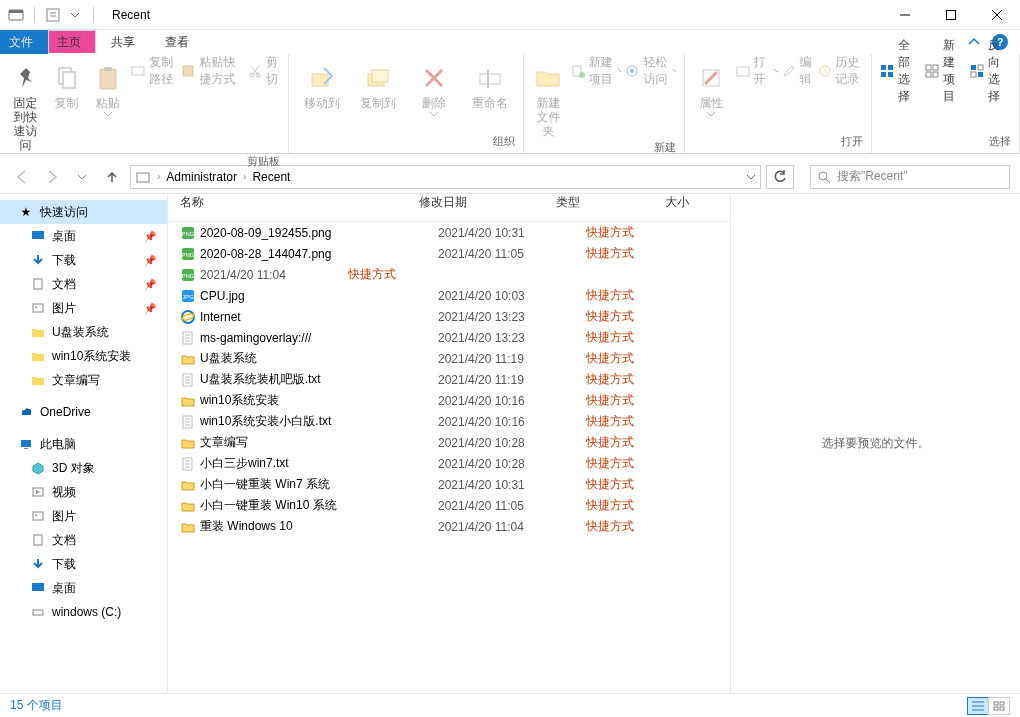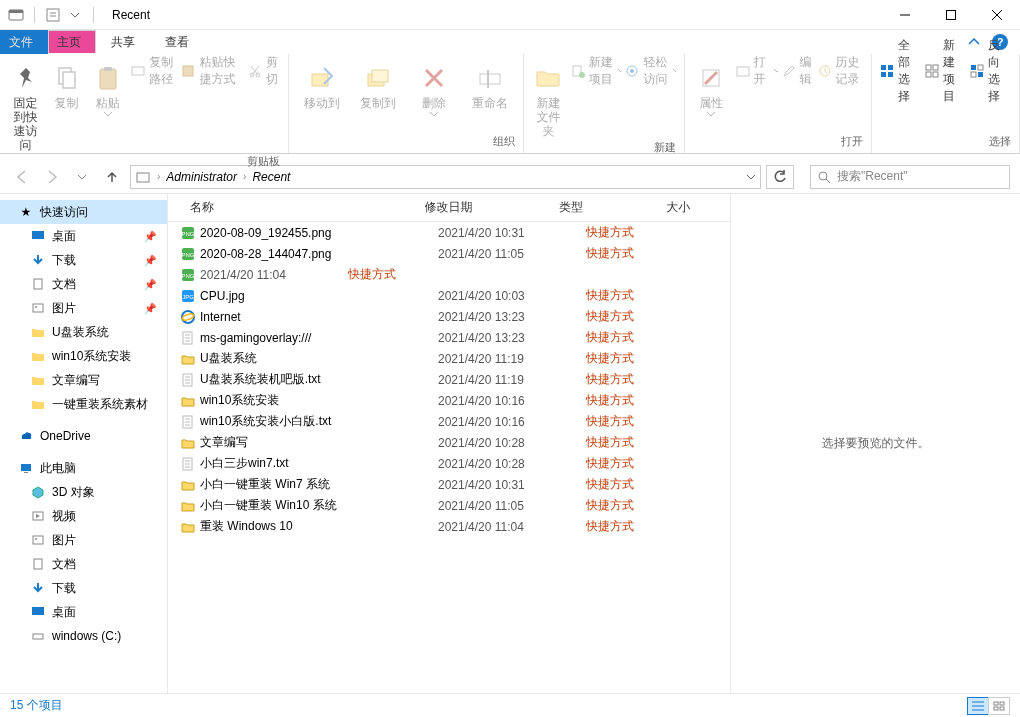--- a/index.html
+++ b/index.html
@@ -35,39 +35,39 @@
 .rbtn-small-col { display: flex; flex-direction: row; gap: 4px; padding-top: 2px; }
 .rbtn-small { display: flex; align-items: center; gap: 4px; font-size: 12px; color: #444; height: 22px; }
 .rbtn-small .ric-s { width: 16px; height: 16px; display: flex; align-items: center; justify-content: center; }
 .disabled { opacity: 0.45; }
 
 
 .navbar { height: 34px; border-bottom: 1px solid #e5e5e5; display: flex; align-items: center; padding: 0 10px; gap: 6px; margin-top: 6px; }
 .nav-btn { width: 24px; height: 24px; display: flex; align-items: center; justify-content: center; color: #999; }
 .nav-btn.enabled { color: #555; }
 .addressbar { flex: 1; height: 24px; border: 1px solid #ccc; display: flex; align-items: center; padding: 0 4px; gap: 6px; font-size: 12px; }
-.addr-seg { display: flex; align-items: center; gap: 4px; font-style: italic; }
+.addr-seg { display: flex; align-items: center; gap: 4px; }
 .addr-sep { color: #888; font-size: 10px; }
 .refresh-box { width: 28px; height: 24px; border: 1px solid #ccc; display: flex; align-items: center; justify-content: center; margin-left: -1px; }
 .searchbox { width: 200px; height: 24px; border: 1px solid #ccc; display: flex; align-items: center; padding: 0 6px; gap: 6px; color: #888; margin-left: 10px; }
 
 
 .body { flex: 1; display: flex; min-height: 0; }
 .sidebar { width: 168px; border-right: 1px solid #e8e8e8; overflow-y: auto; padding-top: 6px; position: relative; }
 .sidebar::-webkit-scrollbar { width: 16px; }
 .sidebar::-webkit-scrollbar-track { background: #f0f0f0; }
 .sidebar::-webkit-scrollbar-thumb { background: #c0c0c0; }
 .tree-item { display: flex; align-items: center; height: 24px; padding-left: 18px; gap: 6px; font-size: 12px; color: #000; white-space: nowrap; }
 .tree-item.lvl1 { padding-left: 30px; }
 .tree-item.active { background: #cce8ff; }
 .tree-ic { width: 16px; height: 16px; display: flex; align-items: center; justify-content: center; flex-shrink: 0; }
 .pin { color: #888; margin-left: auto; margin-right: 10px; font-size: 10px; }
 
 .filepane { flex: 1; display: flex; flex-direction: column; min-width: 0; position: relative; }
-.cols-header { height: 28px; border-bottom: 1px solid #e8e8e8; display: flex; align-items: center; font-size: 12px; color: #333; padding-left: 22px; }
+.cols-header { height: 28px; border-bottom: 1px solid #e8e8e8; display: flex; align-items: flex-start; font-size: 12px; color: #333; padding-left: 12px; }
 .col { overflow: hidden; }
 .col.name { width: 258px; }
 .col.date { width: 148px; }
 .col.type { width: 118px; }
 .col.size { width: 70px; }
 .filelist { flex: 1; overflow: auto; }
 .filelist::-webkit-scrollbar { height: 16px; }
 .filelist::-webkit-scrollbar-track { background: #f0f0f0; }
 .filelist::-webkit-scrollbar-thumb { background: #c0c0c0; }
 .file-row { display: flex; align-items: center; height: 21px; padding-left: 12px; font-size: 12px; color: #000; min-width: 620px; }
@@ -507,28 +507,20 @@
         <span>win10系统安装</span>
       </div>
     <div class="tree-item lvl1">
         <span class="tree-ic">
           <svg width="14" height="14">
             <path d="M1 4 L5 4 L6 5 L13 5 L13 12 L1 12 Z" fill="#ffd869"></path>
           </svg>
         </span>
         <span>文章编写</span>
       </div>
-    <div class="tree-item lvl1">
-        <span class="tree-ic">
-          <svg width="14" height="14">
-            <path d="M1 4 L5 4 L6 5 L13 5 L13 12 L1 12 Z" fill="#ffd869"></path>
-          </svg>
-        </span>
-        <span>一键重装系统素材</span>
-      </div>
     <div style="height:8px"></div>
     <div class="tree-item">
         <span class="tree-ic">
           <svg width="14" height="14">
             <path d="M3 9 Q2 5 6 5 Q7 2 10 4 Q13 4 12 8 Q13 10 10 10 L4 10 Q2 10 3 9" fill="#0364b8"></path>
           </svg>
         </span>
         <span>OneDrive</span>
       </div>
     <div style="height:8px"></div>

